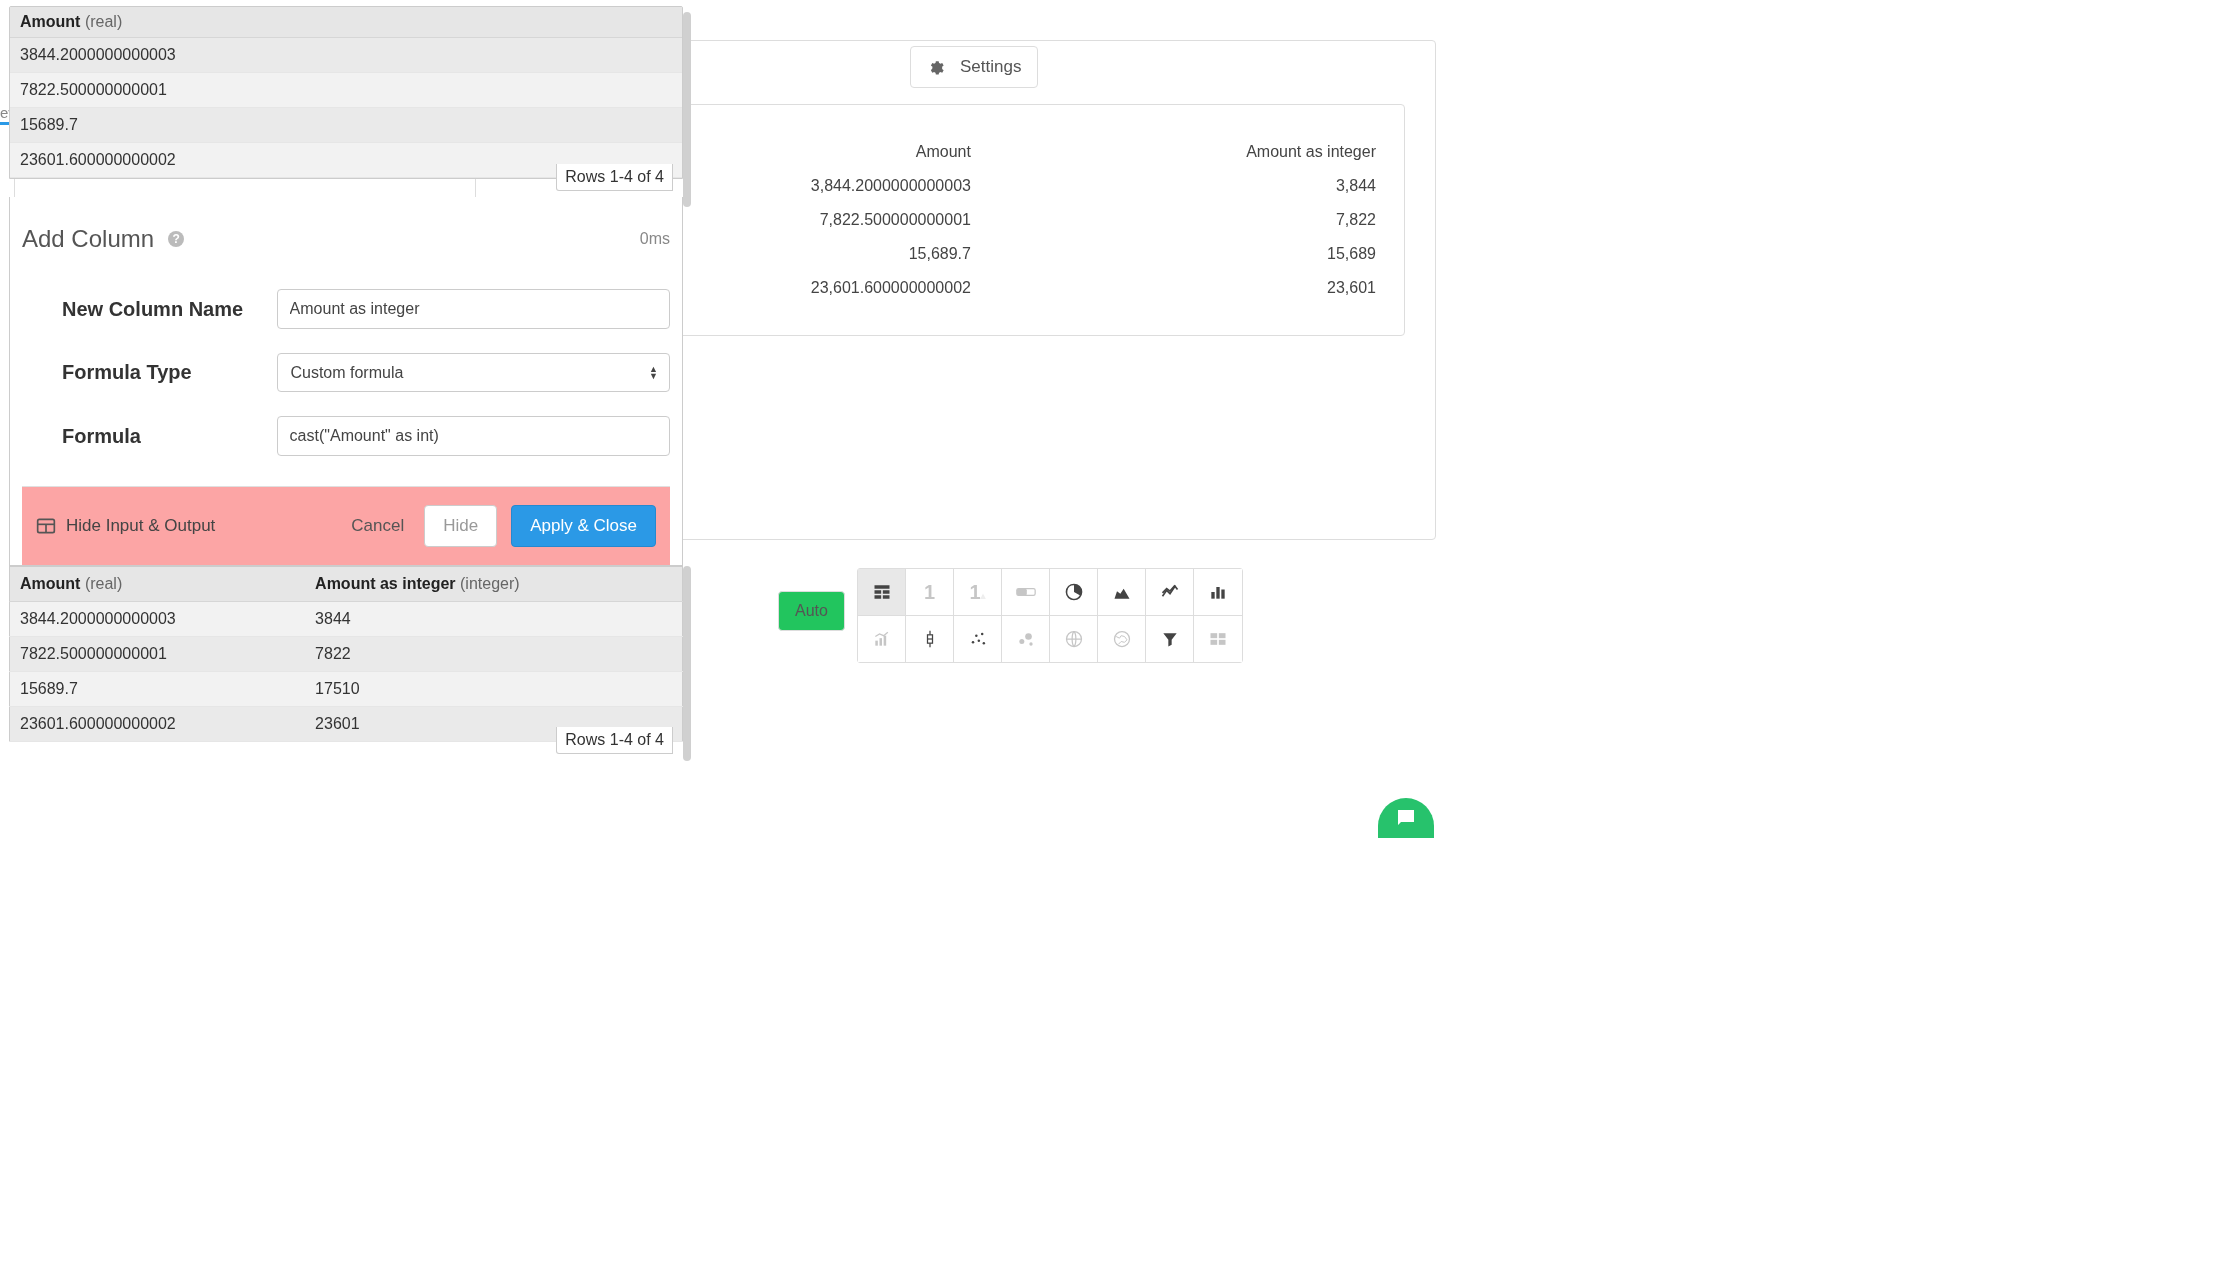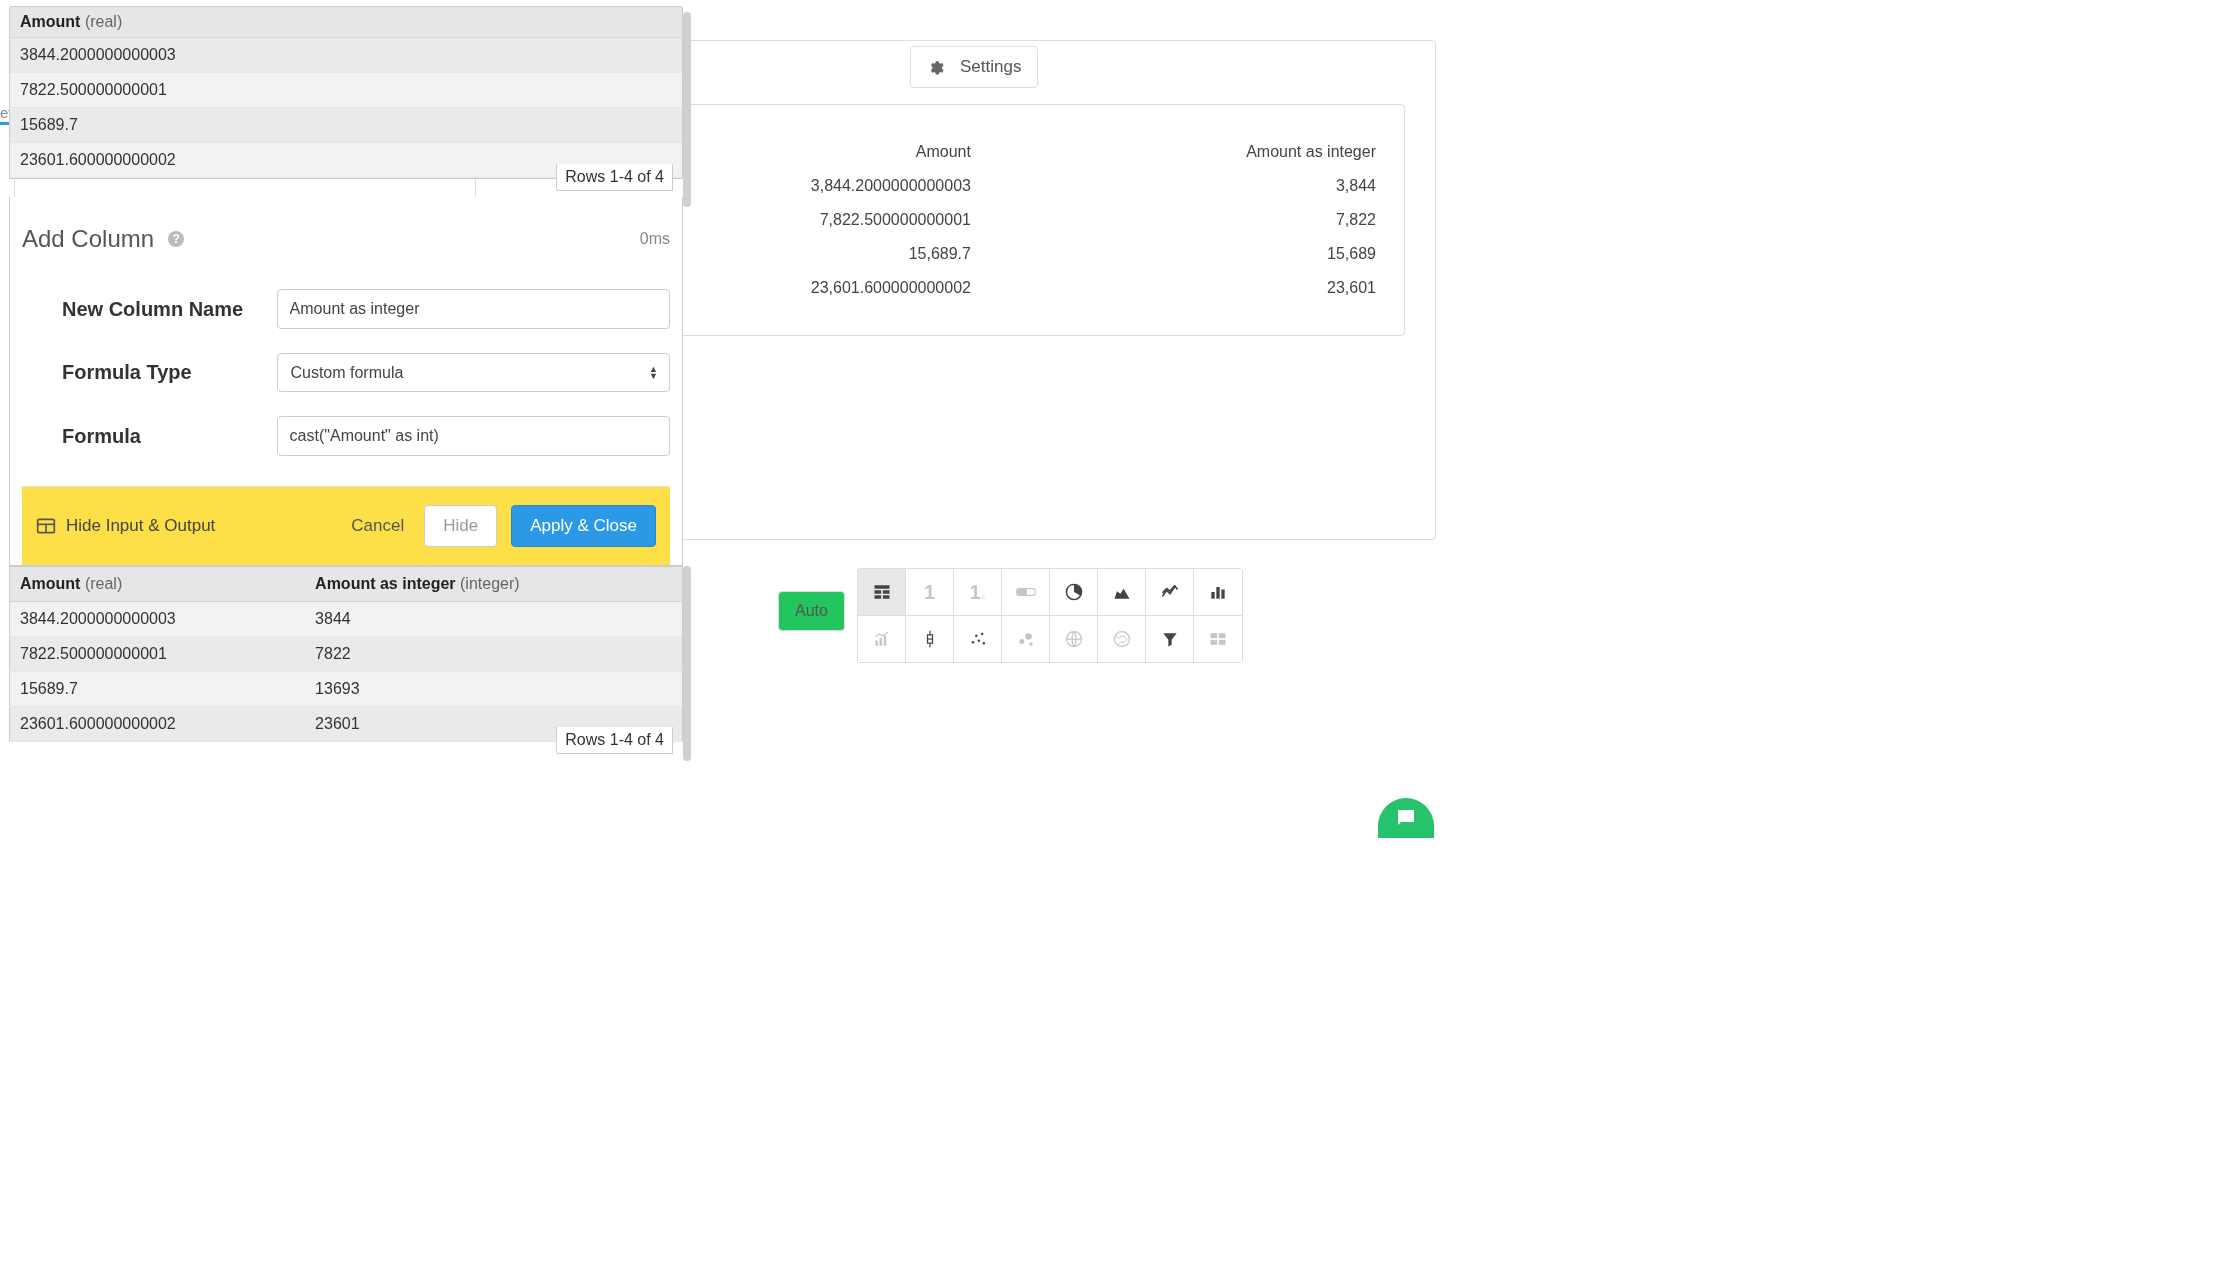--- a/index.html
+++ b/index.html
@@ -34,21 +34,21 @@
 .dialog-title { font-size: 24px; font-weight: 400; color: #555; display: flex; align-items: center; gap: 14px; }
 .help-icon { width: 16px; height: 16px; border-radius: 50%; background: #bbb; color: #fff; display: inline-flex; align-items: center; justify-content: center; font-size: 12px; font-weight: 700; }
 .elapsed { color: #888; font-size: 16px; }
 .form-row { display: flex; align-items: center; margin-bottom: 24px; padding-left: 40px; }
 .form-row label { width: 236px; font-weight: 700; color: #333; font-size: 20px; }
 .form-input { width: 430px; padding: 10px 12px; border: 1px solid #ccc; border-radius: 4px; font-size: 16px; color: #444; background: #fff; }
 .form-select-wrap { position: relative; width: 430px; }
 .form-select { width: 100%; padding: 10px 12px; border: 1px solid #ccc; border-radius: 4px; font-size: 16px; background: #fff; appearance: none; color: #444; }
 .select-arrows { position: absolute; right: 12px; top: 50%; transform: translateY(-50%); pointer-events: none; display: flex; flex-direction: column; font-size: 9px; line-height: 7px; color: #444; }
 
-.dialog-footer { margin-top: 30px; border-top: 1px solid #e0e0e0; padding: 18px 14px; display: flex; align-items: center; justify-content: space-between; background: #fde047; }
+.dialog-footer { margin-top: 30px; border-top: 1px solid #e0e0e0; padding: 18px 14px; display: flex; align-items: center; justify-content: space-between; background: #fca5a5; }
 .footer-left { display: flex; align-items: center; gap: 10px; color: #444; font-size: 17px; cursor: pointer; }
 .footer-left svg { width: 20px; height: 18px; fill: #555; }
 .footer-right { display: flex; align-items: center; gap: 14px; }
 .btn-cancel { background: none; border: none; color: #555; font-size: 17px; cursor: pointer; padding: 10px 6px; }
 .btn-apply { border: 1px solid #ccc; background: #fff; color: #999; font-size: 17px; border-radius: 4px; padding: 10px 18px; cursor: pointer; }
 .btn-apply-close { background: #2b99e6; color: #fff; border: 1px solid #2589d0; font-size: 17px; border-radius: 4px; padding: 10px 18px; cursor: pointer; }
 
 .output-table-wrap { position: relative; margin-top: 0; }
 .output-table { width: 100%; border: 1px solid #ccc; border-collapse: collapse; }
 .output-table th { text-align: left; background: #e6e6e6; padding: 8px 10px; font-size: 16px; border-bottom: 1px solid #d6d6d6; }
@@ -310,21 +310,21 @@
         <tr>
             <td>3844.2000000000003</td>
             <td>3844</td>
           </tr>
         <tr>
             <td>7822.500000000001</td>
             <td>7822</td>
           </tr>
         <tr>
             <td>15689.7</td>
-            <td>13693</td>
+            <td>17510</td>
           </tr>
         <tr>
             <td>23601.600000000002</td>
             <td>23601</td>
           </tr>
       </tbody>
     </table>
     <div class="rows-badge">Rows 1-4 of 4</div>
     <div class="output-scroll"></div>
   </div>

